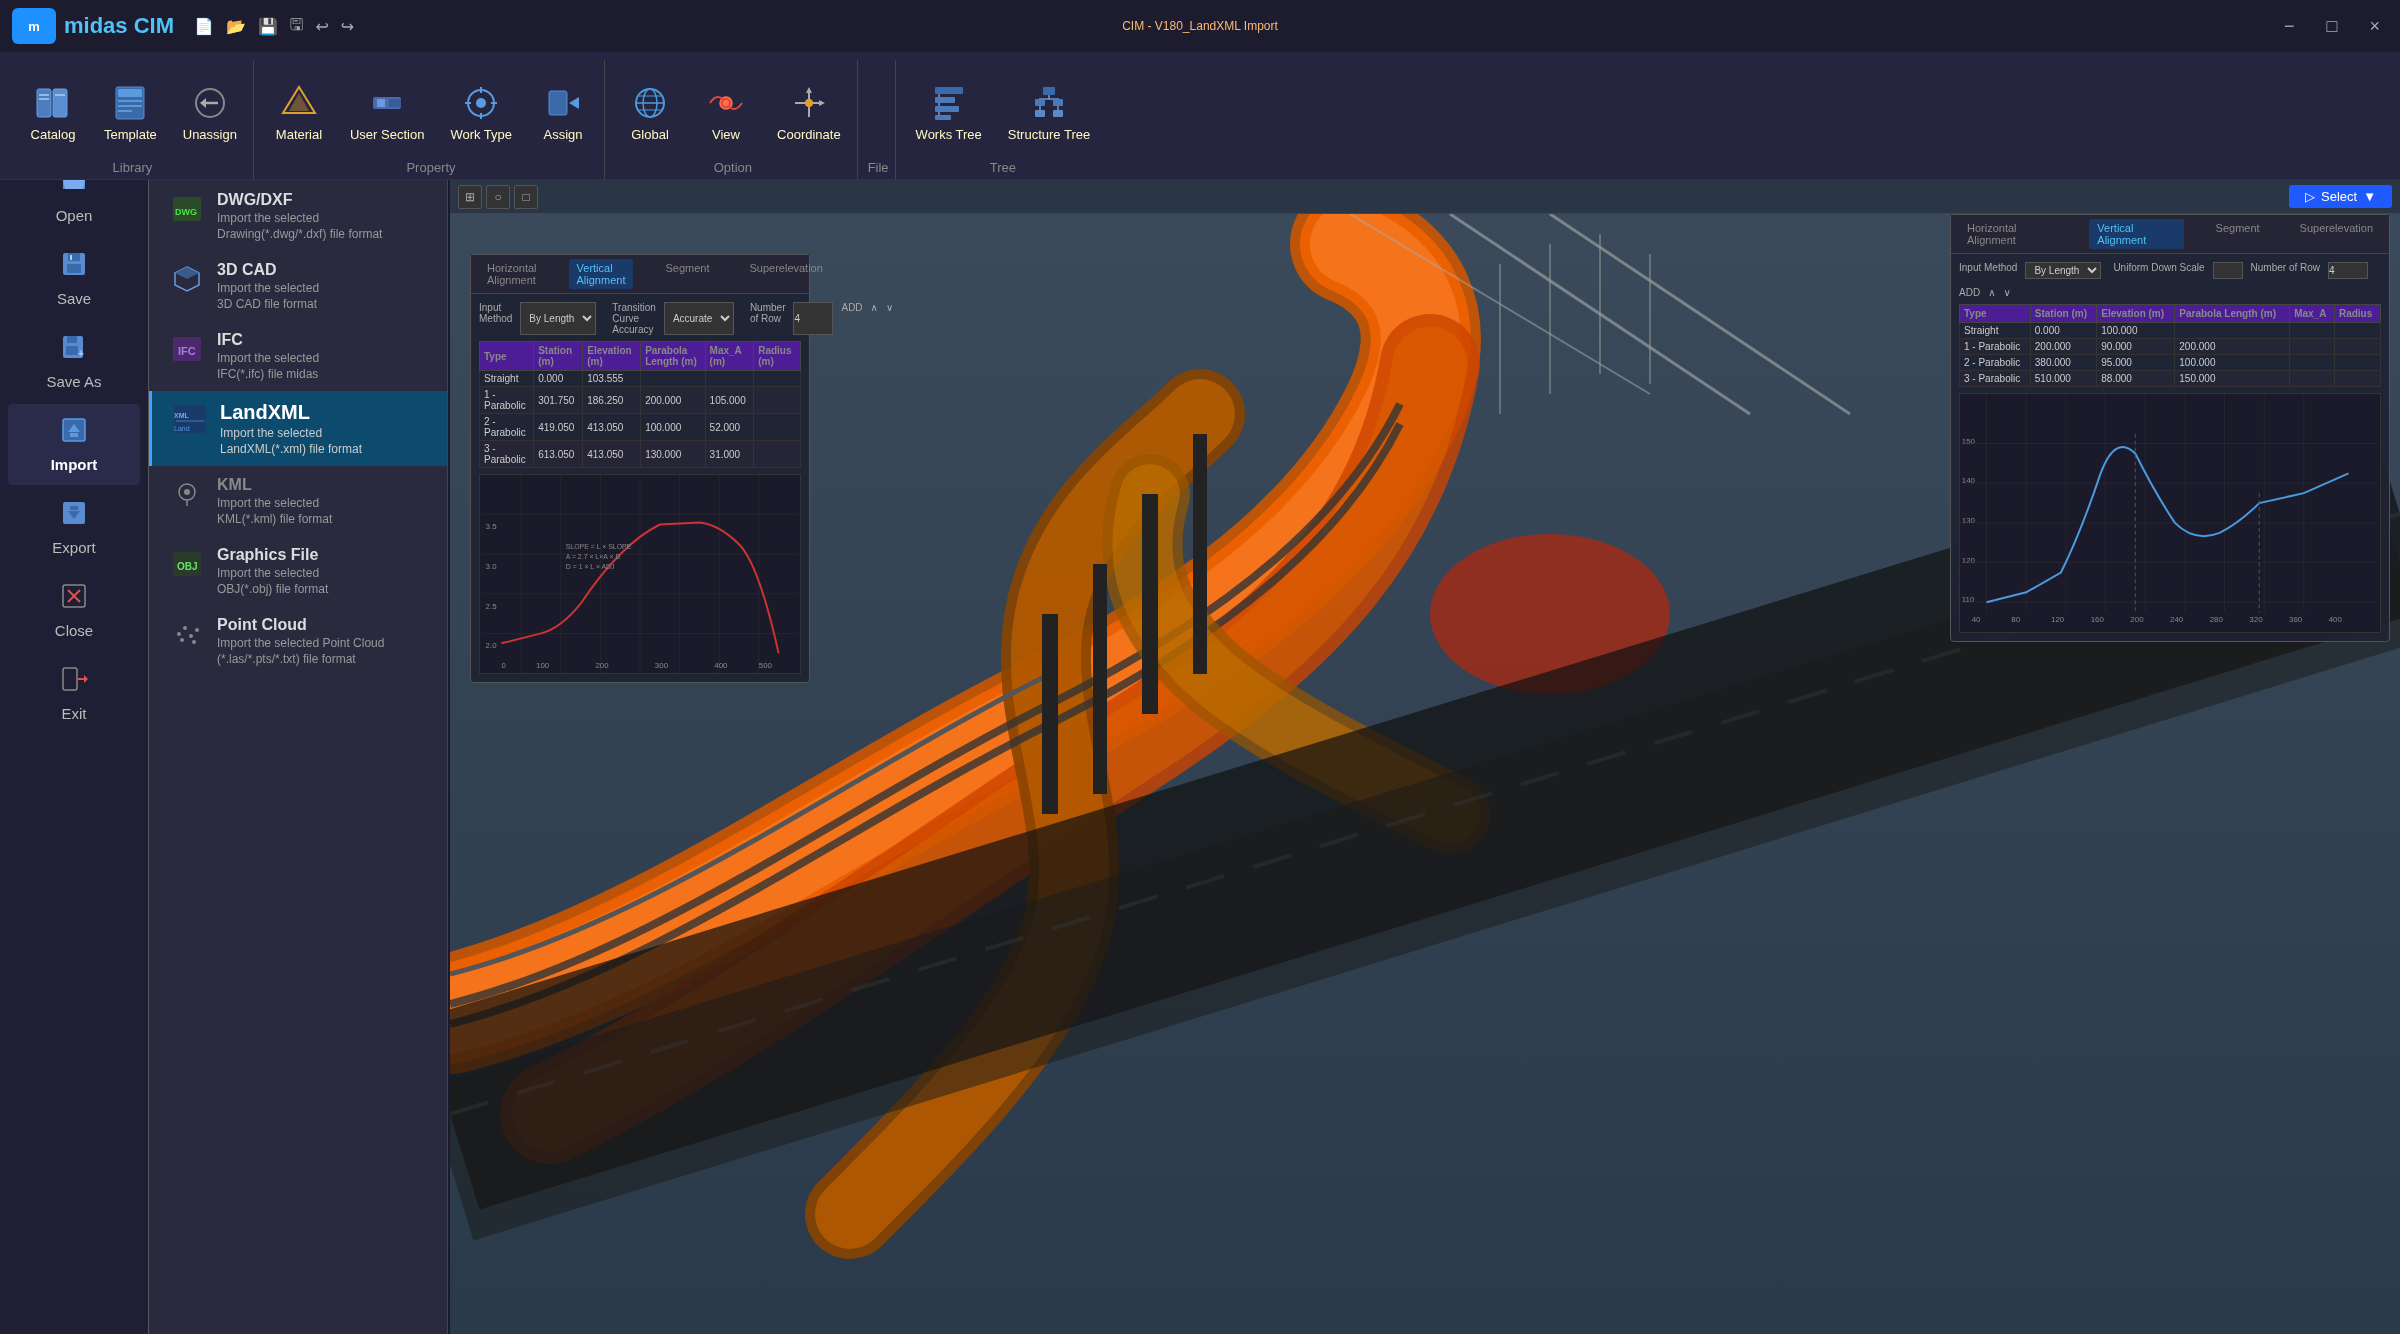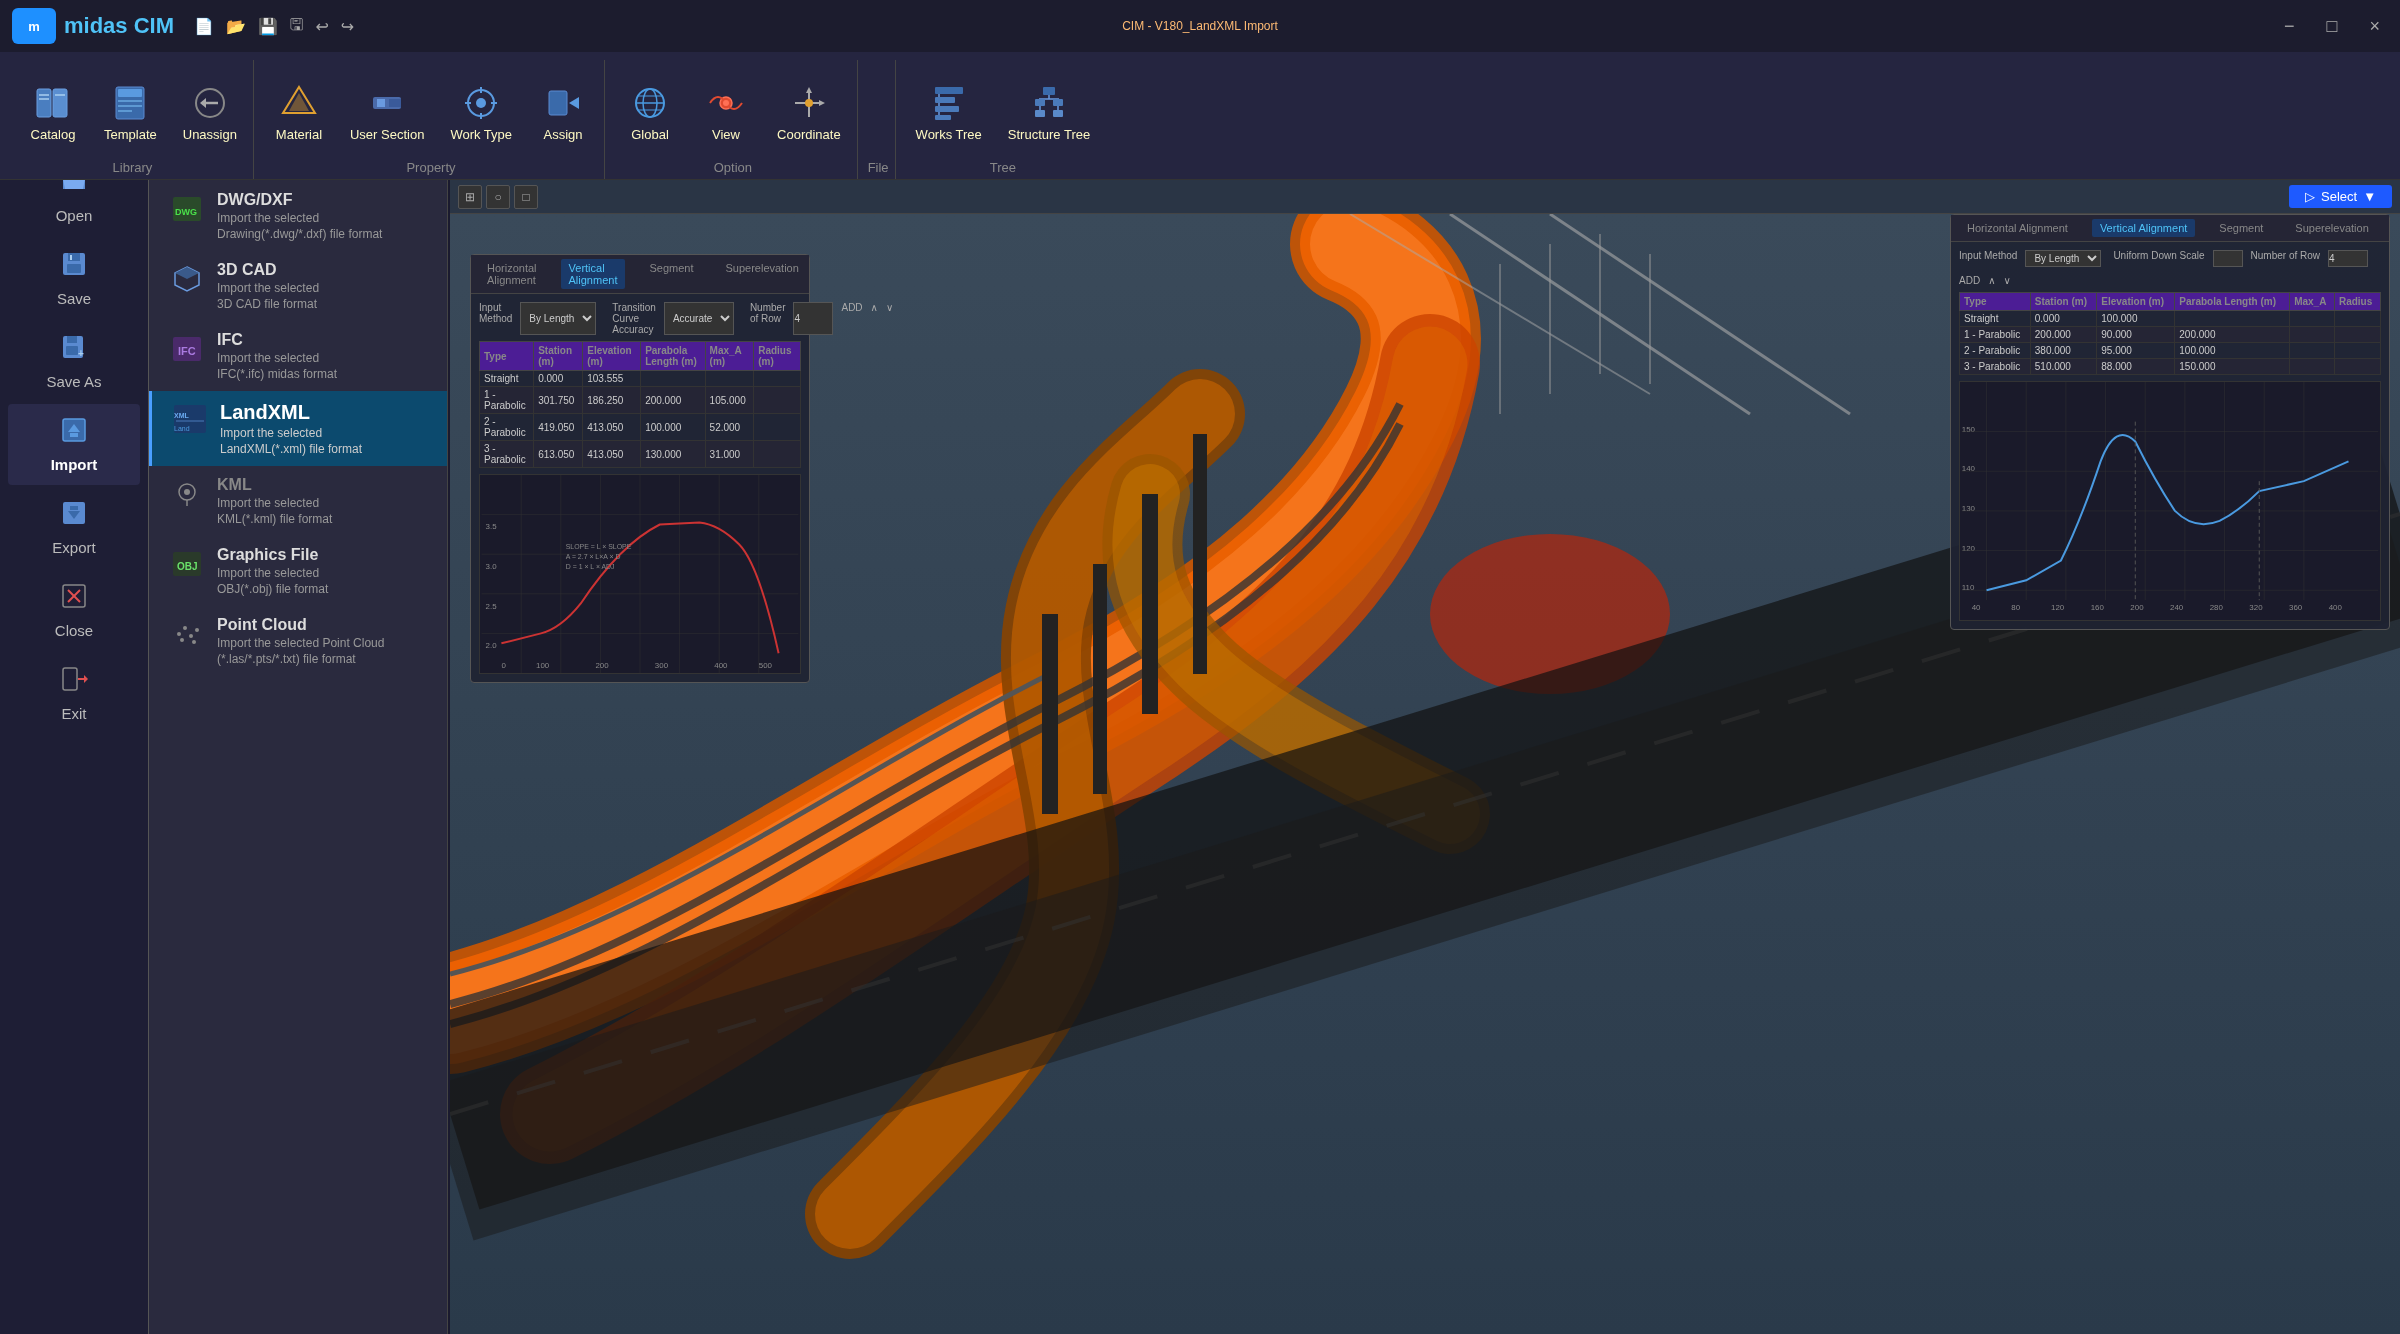--- a/index.html
+++ b/index.html
@@ -251,21 +251,21 @@
       right: 10px;
       width: 440px;
       background: rgba(30,35,50,0.92);
       border: 1px solid #555;
       border-radius: 4px;
     }
     .sub-panel-header {
       display: flex;
       background: #252535;
       padding: 4px 8px;
-      gap: 16px;
+      gap: 24px;
       border-bottom: 1px solid #444;
     }
     .sub-panel-tab {
       color: #888;
       font-size: 11px;
       padding: 3px 8px;
       cursor: pointer;
       border-radius: 2px;
     }
     .sub-panel-tab.active {
@@ -680,21 +680,21 @@
   <div class="import-item">
     <div class="import-item-icon">
       <svg width="32" height="32" viewBox="0 0 32 32">
         <rect x="2" y="4" width="28" height="24" rx="2" fill="#4a2a6a"></rect>
         <text x="7" y="22" font-size="11" fill="#aa7ae0" font-weight="bold">IFC</text>
       </svg>
     </div>
     <div class="import-item-text">
       <span class="import-item-name">IFC</span>
       <span class="import-item-desc">Import the selected</span>
-      <span class="import-item-desc">IFC(*.ifc) midas format</span>
+      <span class="import-item-desc">IFC(*.ifc) file midas</span>
     </div>
   </div>
 
   <div class="import-item active">
     <div class="import-item-icon">
       <svg width="36" height="36" viewBox="0 0 36 36">
         <rect x="2" y="4" width="32" height="28" rx="2" fill="#1a3a6a"></rect>
         <text x="2" y="17" font-size="7" fill="#6aaaf0" font-weight="bold">XML</text>
         <line x1="4" y1="20" x2="32" y2="20" stroke="#4a7aba" stroke-width="1"></line>
         <text x="2" y="30" font-size="7" fill="#4a9ade">Land</text>

